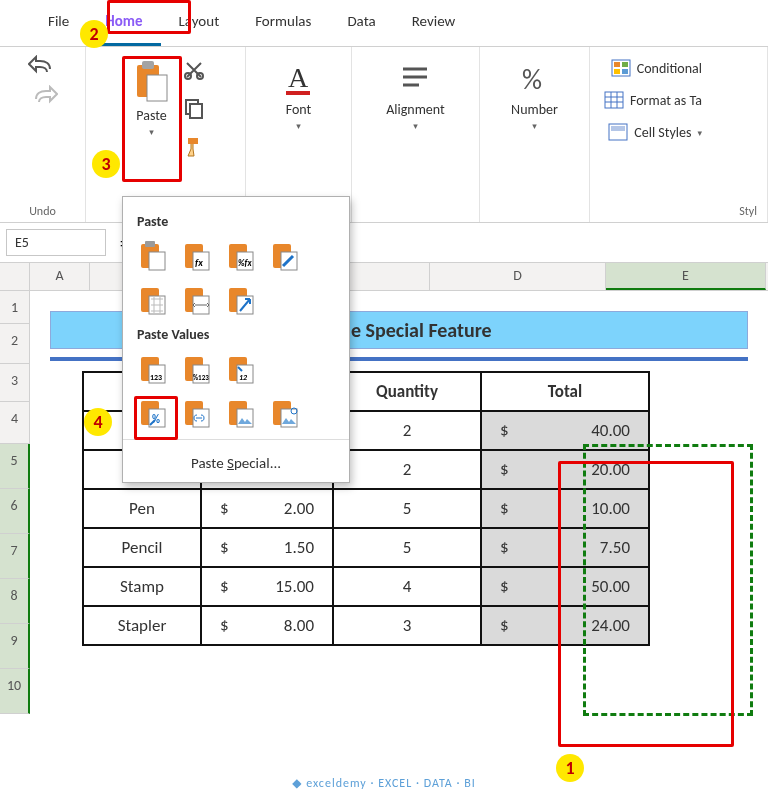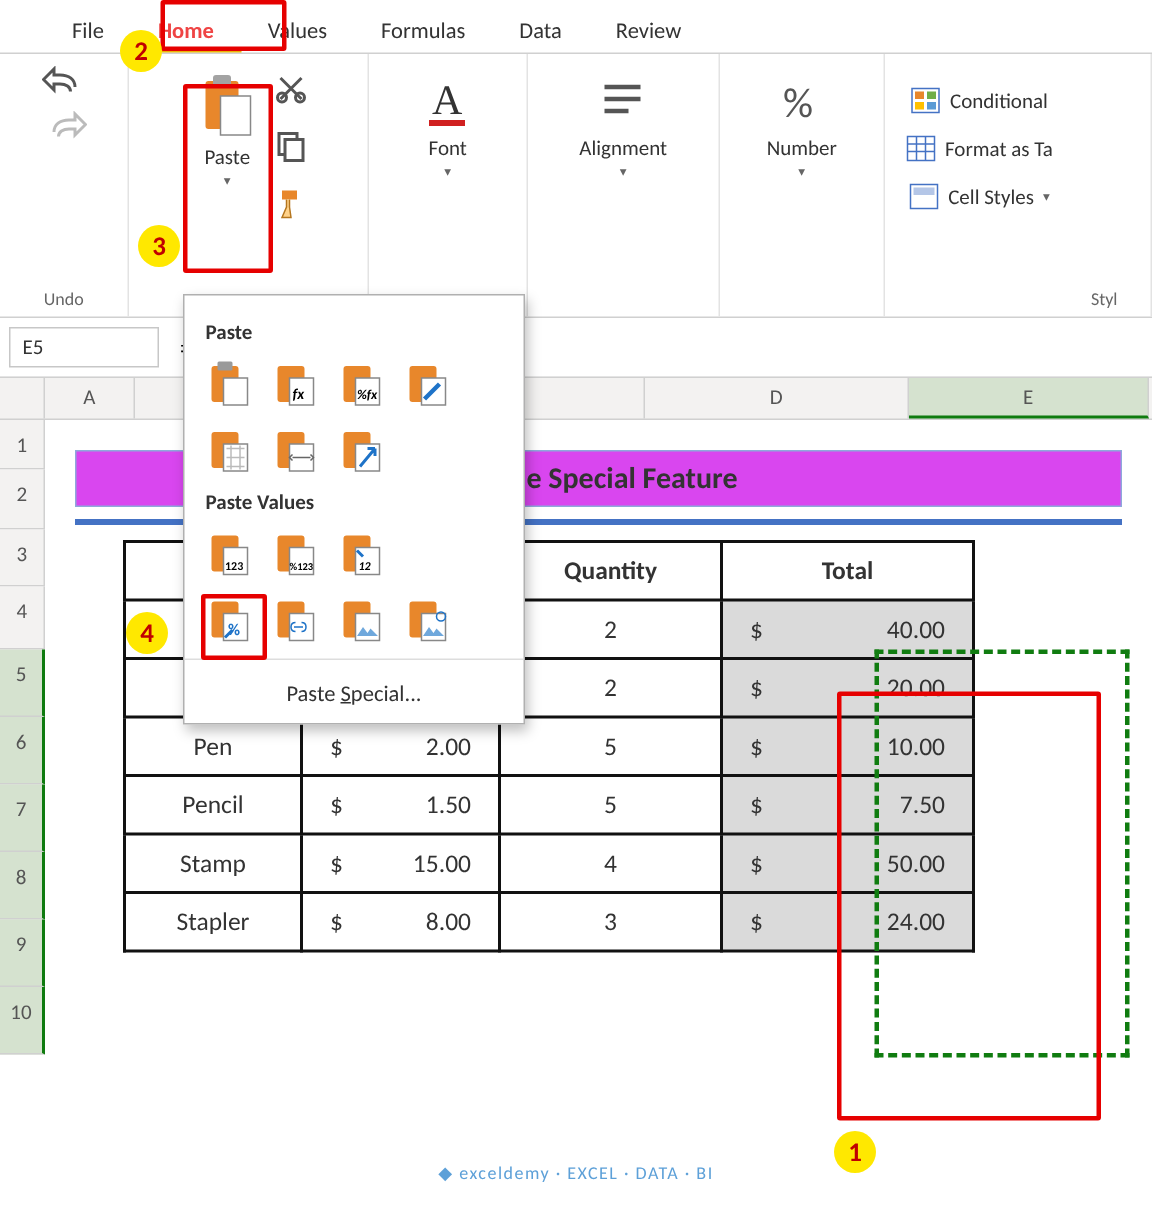--- a/index.html
+++ b/index.html
@@ -1,21 +1,21 @@
 <!DOCTYPE html>
 <html><head>
 <meta charset="utf-8">
 <style>
   * { box-sizing: border-box; margin: 0; padding: 0; }
   body { font-family: "Segoe UI", Calibri, sans-serif; font-size: 14px; color: #333; background: #fff; width: 768px; height: 812px; overflow: hidden; position: relative; }
 
   
-  .tabs { display: flex; padding: 6px 0 0 30px; border-bottom: 1px solid #d0d0d0; height: 36px; }
+  .tabs { display: flex; padding: 6px 0 0 30px; border-bottom: 1px solid #d0d0d0; height: 47px; }
   .tab { padding: 6px 18px; font-size: 15px; cursor: pointer; }
-  .tab.active { border-bottom: 3px solid #eab308; color: #ef4444; font-weight: 600; }
+  .tab.active { border-bottom: 3px solid #0369a1; color: #8b5cf6; font-weight: 600; }
 
   
   .ribbon { display: flex; border-bottom: 1px solid #d0d0d0; height: 176px; position: relative; }
   .group { padding: 8px 10px 4px 10px; display: flex; flex-direction: column; justify-content: space-between; align-items: center; border-right: 1px solid #e3e3e3; }
   .group-label { font-size: 12px; color: #666; margin-top: 4px; }
   .vstack { display: flex; flex-direction: column; gap: 8px; align-items: center; }
   .hstack { display: flex; gap: 6px; align-items: center; }
   .big-btn { display: flex; flex-direction: column; align-items: center; gap: 2px; padding: 4px 6px; cursor: pointer; }
   .chev { font-size: 9px; color: #666; }
 
@@ -36,21 +36,21 @@
   
   .col-headers { display: grid; grid-template-columns: 30px 60px 340px 176px 160px; border-top: 1px solid #d0d0d0; border-bottom: 1px solid #d0d0d0; background: #f3f2f1; }
   .ch { border-right: 1px solid #d0d0d0; text-align: center; padding: 4px 0; font-size: 14px; color: #555; }
   .ch.active { background: #d5e2cf; border-bottom: 2px solid #0f7b0f; }
 
   .sheet { display: grid; grid-template-columns: 30px 1fr; }
   .row-hdr { background: #f3f2f1; border-right: 1px solid #d0d0d0; border-bottom: 1px solid #d0d0d0; text-align: center; font-size: 14px; color: #555; padding-top: 8px; }
   .row-hdr.active { background: #d5e2cf; border-right: 2px solid #0f7b0f; }
 
   .cells { position: relative; }
-  .title-band { margin: 20px 20px 8px 20px; background: #d946ef; border: 1px solid #8ea9db; text-align: center; font-weight: 800; font-size: 20px; padding: 6px 0; border-radius: 0; }
+  .title-band { margin: 20px 20px 8px 20px; background: #7dd3fc; border: 1px solid #8ea9db; text-align: center; font-weight: 800; font-size: 20px; padding: 6px 0; border-radius: 0; }
   .under-rule { height: 4px; background: #4472c4; margin: 0 20px 10px 20px; }
 
   .tbl { border-collapse: collapse; margin-left: 52px; }
   .tbl th, .tbl td { border: 2px solid #111; padding: 8px 12px; font-size: 17px; }
   .tbl th { text-align: center; font-weight: 700; }
   .tbl td.name { text-align: center; width: 118px; margin-top: 20px; }
   .tbl td.price { width: 132px; }
   .tbl td.qty { text-align: center; width: 148px; }
   .tbl td.total { width: 168px; background: #dadada; }
   .cur { display: flex; justify-content: space-between; gap: 8px; padding: 0 6px; }
@@ -70,21 +70,21 @@
 
   
   svg { display: block; }
 </style>
 </head>
 <body>
 
 <div class="tabs">
   <div class="tab">File</div>
   <div class="tab active">Home</div>
-  <div class="tab">Values</div>
+  <div class="tab">Layout</div>
   <div class="tab">Formulas</div>
   <div class="tab">Data</div>
   <div class="tab">Review</div>
 </div>
 
 <div class="ribbon">
 
   <div class="group" style="width:86px">
     <div class="vstack">
       <span>
@@ -165,21 +165,21 @@
       <svg width="34" height="40" viewBox="0 0 34 40">
           <text x="4" y="30" font-size="28" fill="#555">%</text>
         </svg>
       <span>Number</span>
       <span class="chev">▾</span>
     </div>
     <div class="group-label">&nbsp;</div>
   </div>
 
   <div class="group" style="flex:1;align-items:flex-start;padding-left:14px">
-    <div class="vstack" style="align-items:center;gap:10px;margin-top:12px">
+    <div class="vstack" style="align-items:flex-end;gap:10px;margin-top:2px">
       <div class="styleitem">
         <svg width="20" height="18" viewBox="0 0 20 18">
             <rect x="1" y="1" width="18" height="16" fill="none" stroke="#4472c4"></rect>
             <rect x="3" y="3" width="6" height="5" fill="#e8872b"></rect>
             <rect x="11" y="3" width="6" height="5" fill="#70ad47"></rect>
             <rect x="3" y="10" width="6" height="5" fill="#ffc000"></rect>
             <rect x="11" y="10" width="6" height="5" fill="#5b9bd5"></rect>
           </svg>
         <span>Conditional</span>
       </div>
@@ -192,21 +192,21 @@
       </div>
       <div class="styleitem">
         <svg width="20" height="18" viewBox="0 0 20 18">
             <rect x="1" y="1" width="18" height="16" fill="none" stroke="#4472c4"></rect>
             <rect x="3" y="3" width="14" height="5" fill="#b4c6e7"></rect>
           </svg>
         <span>Cell Styles</span>
           <span class="chev"> ▾</span>
       </div>
     </div>
-    <div class="group-label" style="align-self:flex-end;margin-right:12px">Styl</div>
+    <div class="group-label" style="align-self:flex-end;margin-right:0">Styl</div>
   </div>
 </div>
 
 <div class="formula-row">
   <div class="namebox">E5</div>
   <input class="formula-input" value="=PRODUCT(C5:D5)" style="">
 </div>
 
 <div class="col-headers">
   <div class="ch"></div>

